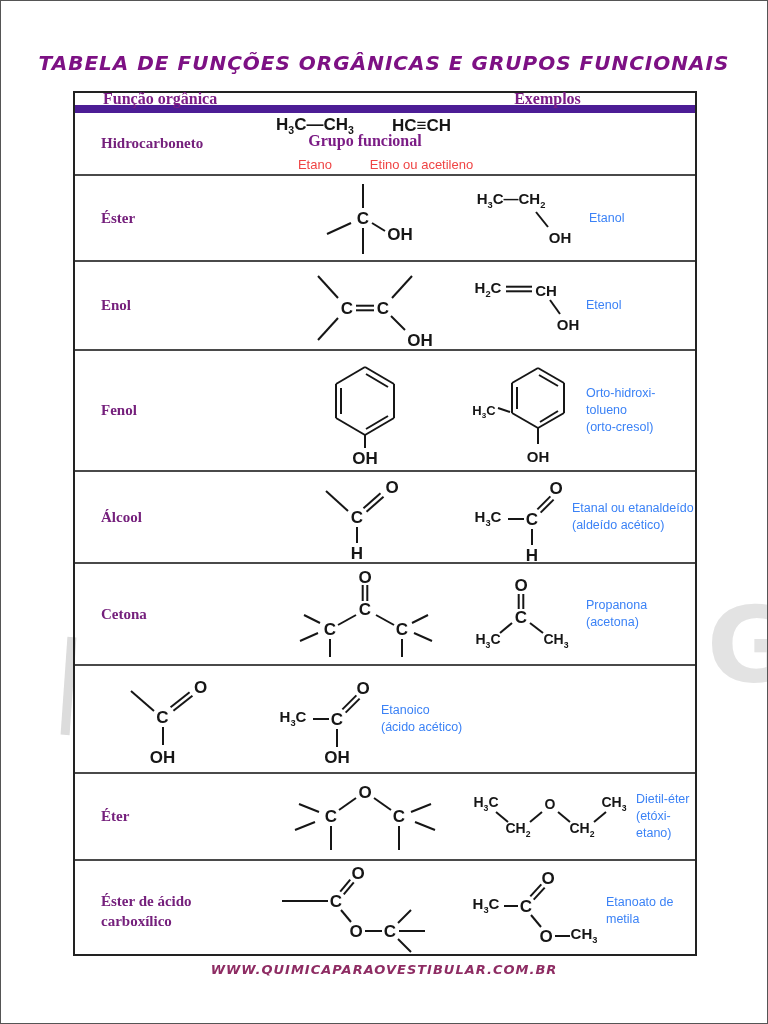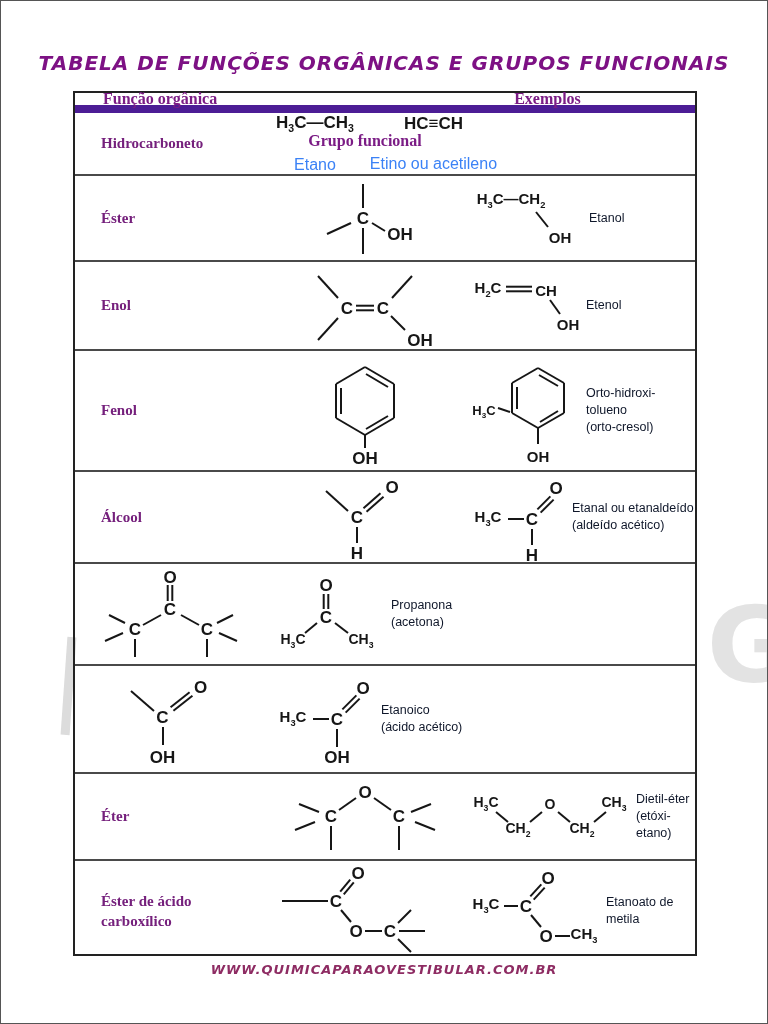--- a/index.html
+++ b/index.html
@@ -39,24 +39,24 @@
 
   .struct { position:relative; flex:none; }
   .struct svg { position:absolute; left:0; top:0; }
   .atom { position:absolute; transform:translate(-50%,-50%); font-weight:bold;
           font-size:17px; color:#161616; white-space:nowrap; line-height:1;
           font-family:"Liberation Sans", sans-serif; }
   .atom sub { font-size:0.62em; }
 
   .formula { font-weight:bold; font-size:17px; color:#161616; white-space:nowrap; }
   .formula sub { font-size:0.62em; }
-  .ex-label { font-size:12.5px; color:#0f172a; white-space:pre-line; line-height:1.35;
+  .ex-label { font-size:12.5px; color:#3b82f6; white-space:pre-line; line-height:1.35;
               margin-left:8px; }
   .ex-pair { text-align:center; margin-right:16px; }
-  .ex-pair .cap { font-size:16px; color:#3b82f6; margin-top:21px; }
+  .ex-pair .cap { font-size:13px; color:#ef4444; margin-top:21px; }
   .big-formula { font-size:20px; }
 </style>
 </head>
 <body>
 
 <div class="page">
 
   <div class="title">TABELA DE FUNÇÕES ORGÂNICAS E GRUPOS FUNCIONAIS</div>
 
   <div class="watermark-g">G</div>
@@ -211,20 +211,21 @@
             <div class="atom" style="left: 66px; top: 46px;">C</div>
             <div class="atom" style="left: 90px; top: 15px;">O</div>
             <div class="atom" style="left: 66px; top: 82px;">H</div>
           </div>
         <div class="ex-label">Etanal ou etanaldeído
 (aldeído acético)</div>
       </div>
     </div>
 
     <div class="row" style="height:102px">
+      <div class="c1">Cetona</div>
       <div class="c2">
         <div class="struct" style="width: 170px; height: 98px;">
             <svg width="170" height="98">
               <line x1="87.3" y1="20" x2="87.3" y2="36" stroke="#161616" stroke-width="2"></line>
               <line x1="82.7" y1="20" x2="82.7" y2="36" stroke="#161616" stroke-width="2"></line>
               <line x1="76" y1="50" x2="58" y2="60" stroke="#161616" stroke-width="2"></line>
               <line x1="96" y1="50" x2="114" y2="60" stroke="#161616" stroke-width="2"></line>
               <line x1="24" y1="50" x2="40" y2="58" stroke="#161616" stroke-width="2"></line>
               <line x1="20" y1="76" x2="38" y2="68" stroke="#161616" stroke-width="2"></line>
               <line x1="50" y1="74" x2="50" y2="92" stroke="#161616" stroke-width="2"></line>

